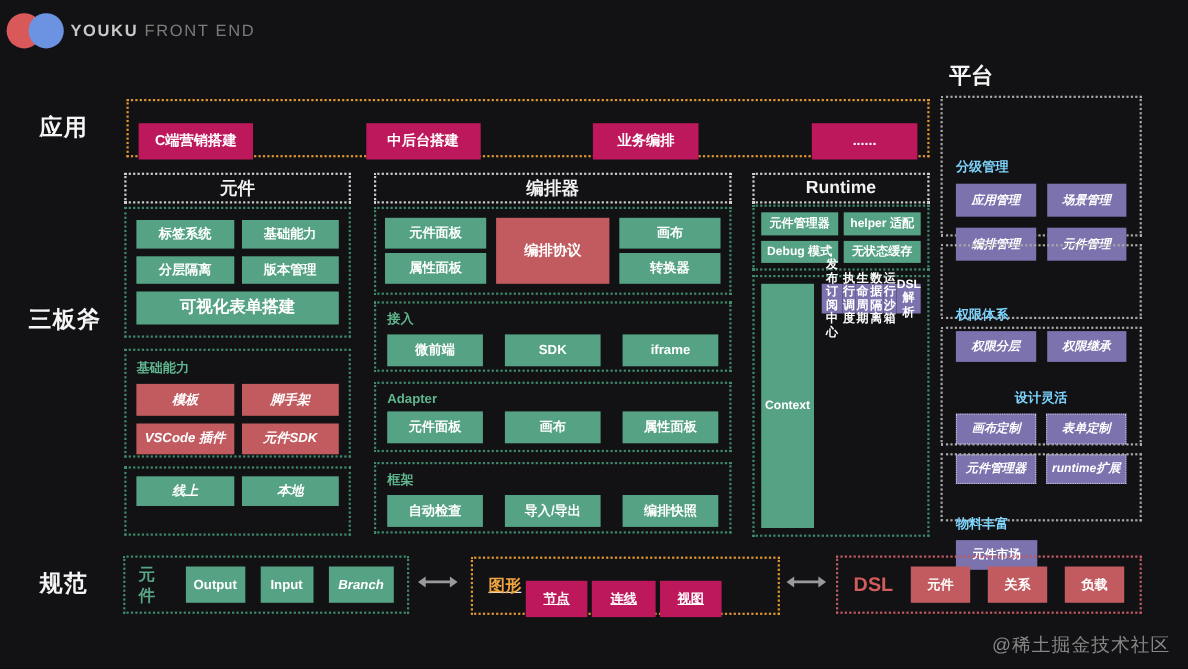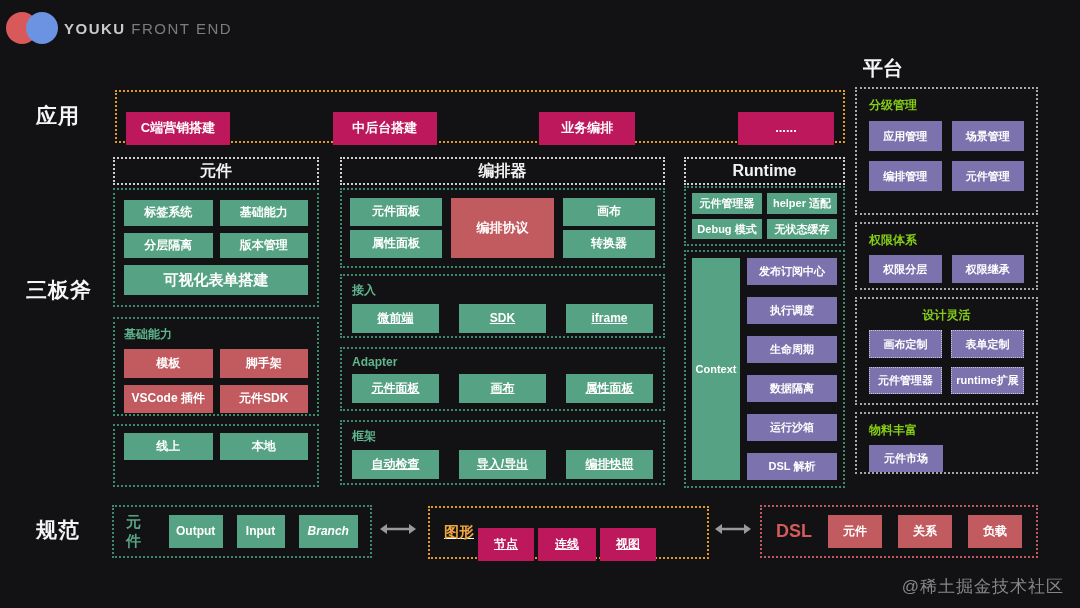--- a/index.html
+++ b/index.html
@@ -15,24 +15,24 @@
   
   .btn{display:flex;align-items:center;justify-content:center;color:#fff;font-weight:700;
        font-size:12px;text-align:center;line-height:1.1;}
   .g{background:#55a384;}
   .o{background:#be185d;margin-top:24px;}
   .r{background:#c25b60;}
   .p{background:#7b72ae;}
   .p-dot{border:1px dotted rgba(255,255,255,.6);}
   .col-title{display:flex;align-items:center;justify-content:center;font-weight:700;font-size:16px;color:#f2f2f2;}
   .sec-label{font-size:12px;font-weight:700;color:#5fb58e;}
-  .sec-label.white{color:#84cc16;}
+  .sec-label.white{color:#7dd3fc;margin-top:46px;}
   .side-label{font-size:21px;font-weight:700;color:#f5f5f5;letter-spacing:1px;}
-  .grid2{display:grid;grid-template-columns:1fr 1fr;gap:7px;}
-  .grid3{display:grid;grid-template-columns:1fr 1fr 1fr;gap:20px;text-decoration:underline;}
+  .grid2{display:grid;grid-template-columns:1fr 1fr;gap:7px;font-style:italic;}
+  .grid3{display:grid;grid-template-columns:1fr 1fr 1fr;gap:20px;}
   .rowflex{display:flex;align-items:center;}
   .arrow-wrap{display:flex;align-items:center;justify-content:center;}
   .watermark{color:#878787;font-size:17px;letter-spacing:1px;}
   .brand-bold{color:#c9c9c9;font-weight:700;}
   .brand-light{color:#7c7c7c;font-weight:400;}
 </style>
 </head>
 <body>
 
 <div id="canvas">
@@ -127,21 +127,21 @@
 
   <div class="abs dbox" style="left:684px;top:186px;width:161px;height:60px;padding:5px 6px;display:grid;grid-template-columns:1fr 1fr;gap:5px;">
     <div class="btn g" style="font-size:11px;">元件管理器</div>
     <div class="btn g" style="font-size:11px;">helper 适配</div>
     <div class="btn g" style="font-size:11px;">Debug 模式</div>
     <div class="btn g" style="font-size:11px;">无状态缓存</div>
   </div>
 
   <div class="abs dbox" style="left:684px;top:250px;width:161px;height:238px;padding:6px;display:flex;gap:7px;">
     <div class="btn g" style="width:48px;font-size:11px;">Context</div>
-    <div style="flex:1;display:flex;flex-direction:column;justify-content:space-between;">
+    <div style="flex:1;display:flex;flex-direction:row;justify-content:space-between;">
       <div class="btn p" style="height:27px;font-size:11px;">发布订阅中心</div>
       <div class="btn p" style="height:27px;font-size:11px;">执行调度</div>
       <div class="btn p" style="height:27px;font-size:11px;">生命周期</div>
       <div class="btn p" style="height:27px;font-size:11px;">数据隔离</div>
       <div class="btn p" style="height:27px;font-size:11px;">运行沙箱</div>
       <div class="btn p" style="height:27px;font-size:11px;">DSL 解析</div>
     </div>
   </div>
 
   <div class="abs" style="left:863px;top:55px;font-size:20px;font-weight:700;color:#f5f5f5;">平台</div>

